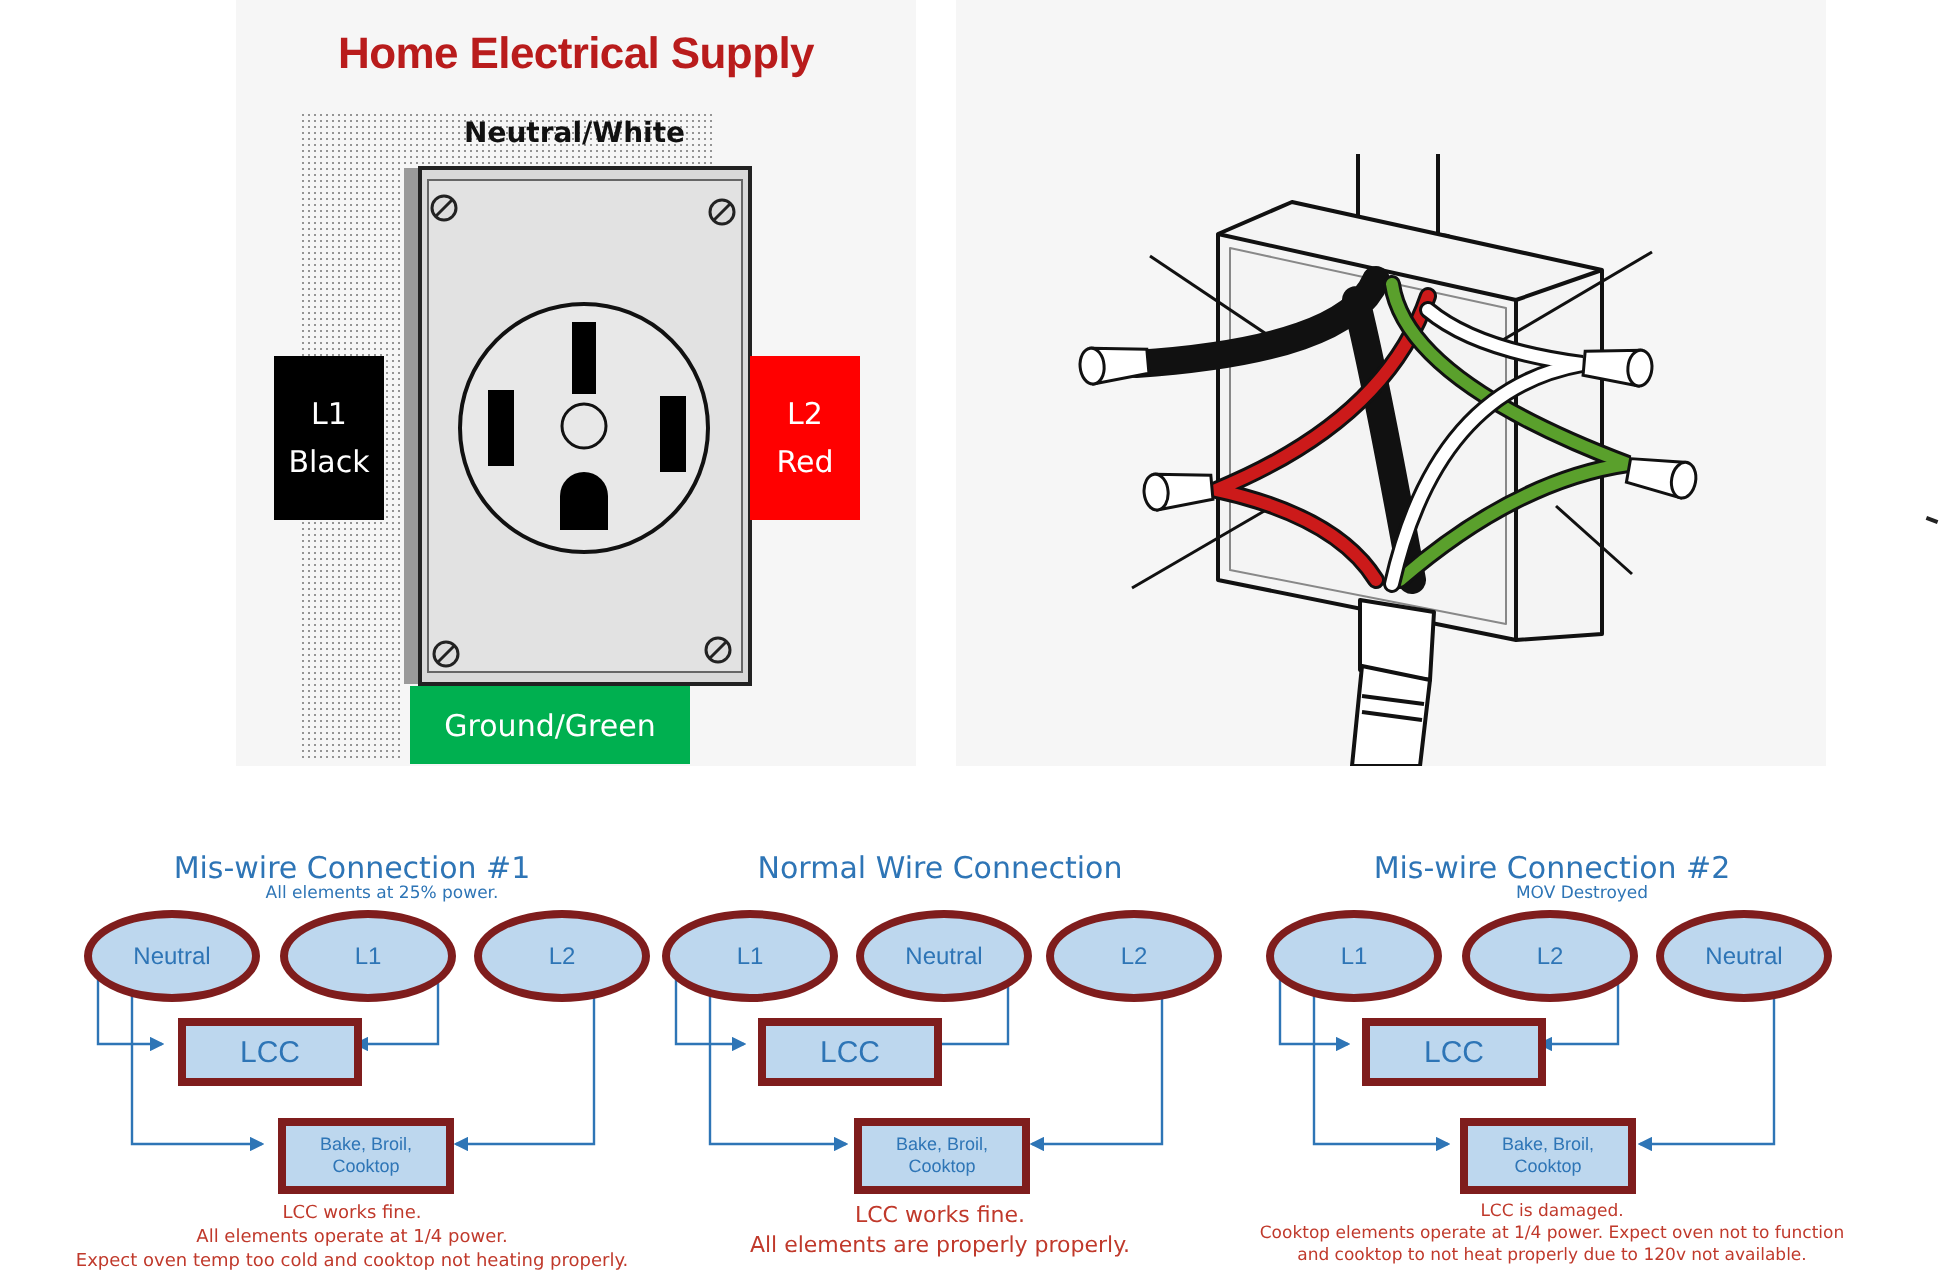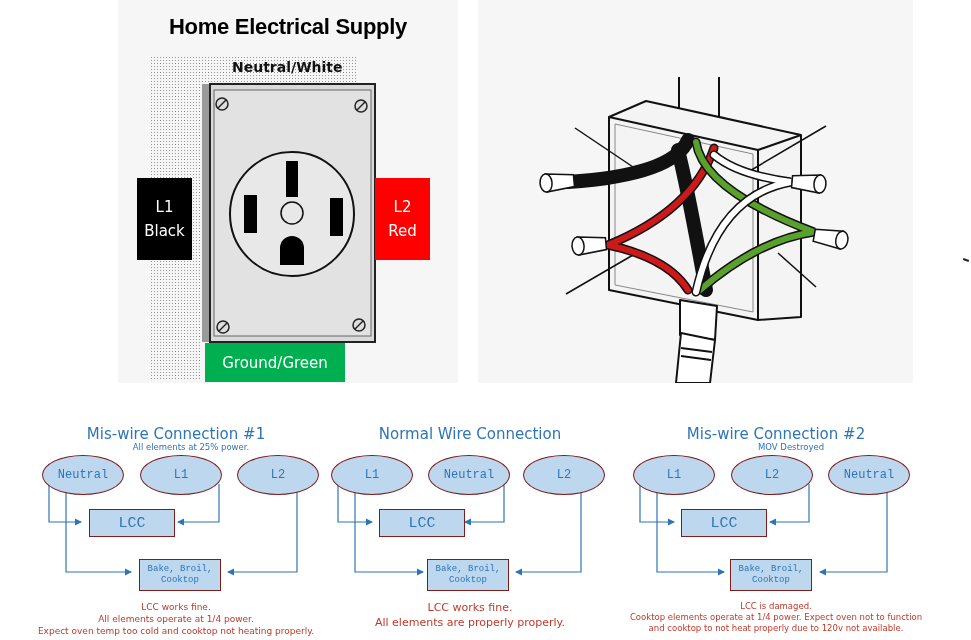--- a/index.html
+++ b/index.html
@@ -6,21 +6,21 @@
   body {
     width: 971px; height: 640px; position: relative; overflow: hidden;
     background: #ffffff;
     font-family: "DejaVu Sans", sans-serif;
   }
   .panel { position: absolute; background: #f6f6f6; }
   #panel-supply { left: 118px; top: 0; width: 340px; height: 383px; }
   #panel-hardwire { left: 478px; top: 0; width: 435px; height: 383px; }
   .panel-title {
     position: absolute; left: 0; right: 0; top: 14px; text-align: center;
-    color: #000000; font-size: 22px; font-weight: bold;
+    color: #b91c1c; font-size: 22px; font-weight: bold;
     font-family: "Liberation Sans", sans-serif; letter-spacing: -0.3px;
   }
   .label-box {
     position: absolute; display: flex; flex-direction: column;
     align-items: center; justify-content: center; color: #fff;
     font-size: 15px; line-height: 24px; font-family: "DejaVu Sans", sans-serif;
   }
   #l1-box { left: 137px; top: 178px; width: 55px; height: 82px; background: #000; }
   #l2-box { left: 375px; top: 178px; width: 55px; height: 82px; background: #ff0000; }
   #ground-box { left: 205px; top: 343px; width: 140px; height: 39px; background: #00b050; font-size: 15px; }
@@ -31,23 +31,23 @@
   .diagram { position: absolute; top: 420px; width: 320px; height: 220px; }
   .diag-title {
     position: absolute; left: 0; right: 0; text-align: center; color: #2e75b6;
     font-size: 15px; font-family: "DejaVu Sans", sans-serif;
   }
   .diag-sub {
     position: absolute; left: 0; right: 0; text-align: center; color: #2e75b6;
     font-size: 8.5px; font-family: "DejaVu Sans", sans-serif; padding-left: 30px;
   }
   .node {
-    position: absolute; background: #bdd7ee; border: 1px solid #7f1d1d;
+    position: absolute; background: #bdd7ee; border: 4px solid #7f1d1d;
     display: flex; align-items: center; justify-content: center;
-    color: #2e75b6; font-family: Liberation Mono, monospace;
+    color: #2e75b6; font-family: Liberation Sans, sans-serif;
   }
   .ellipse { border-radius: 50%; font-size: 12px; width: 80px; height: 38px; top: 35px; }
   .lcc { font-size: 15px; width: 84px; height: 26px; top: 89px; }
   .loads { font-size: 9px; width: 80px; height: 30px; top: 139px; text-align: left; line-height: 11px; }
   .wires { position: absolute; left: 0; top: 0; }
   .note {
     position: absolute; left: -20px; right: -20px; top: 181px; text-align: center;
     color: #c0392b; font-size: 9px; line-height: 12px; font-family: "DejaVu Sans", sans-serif;
   }
 </style>

